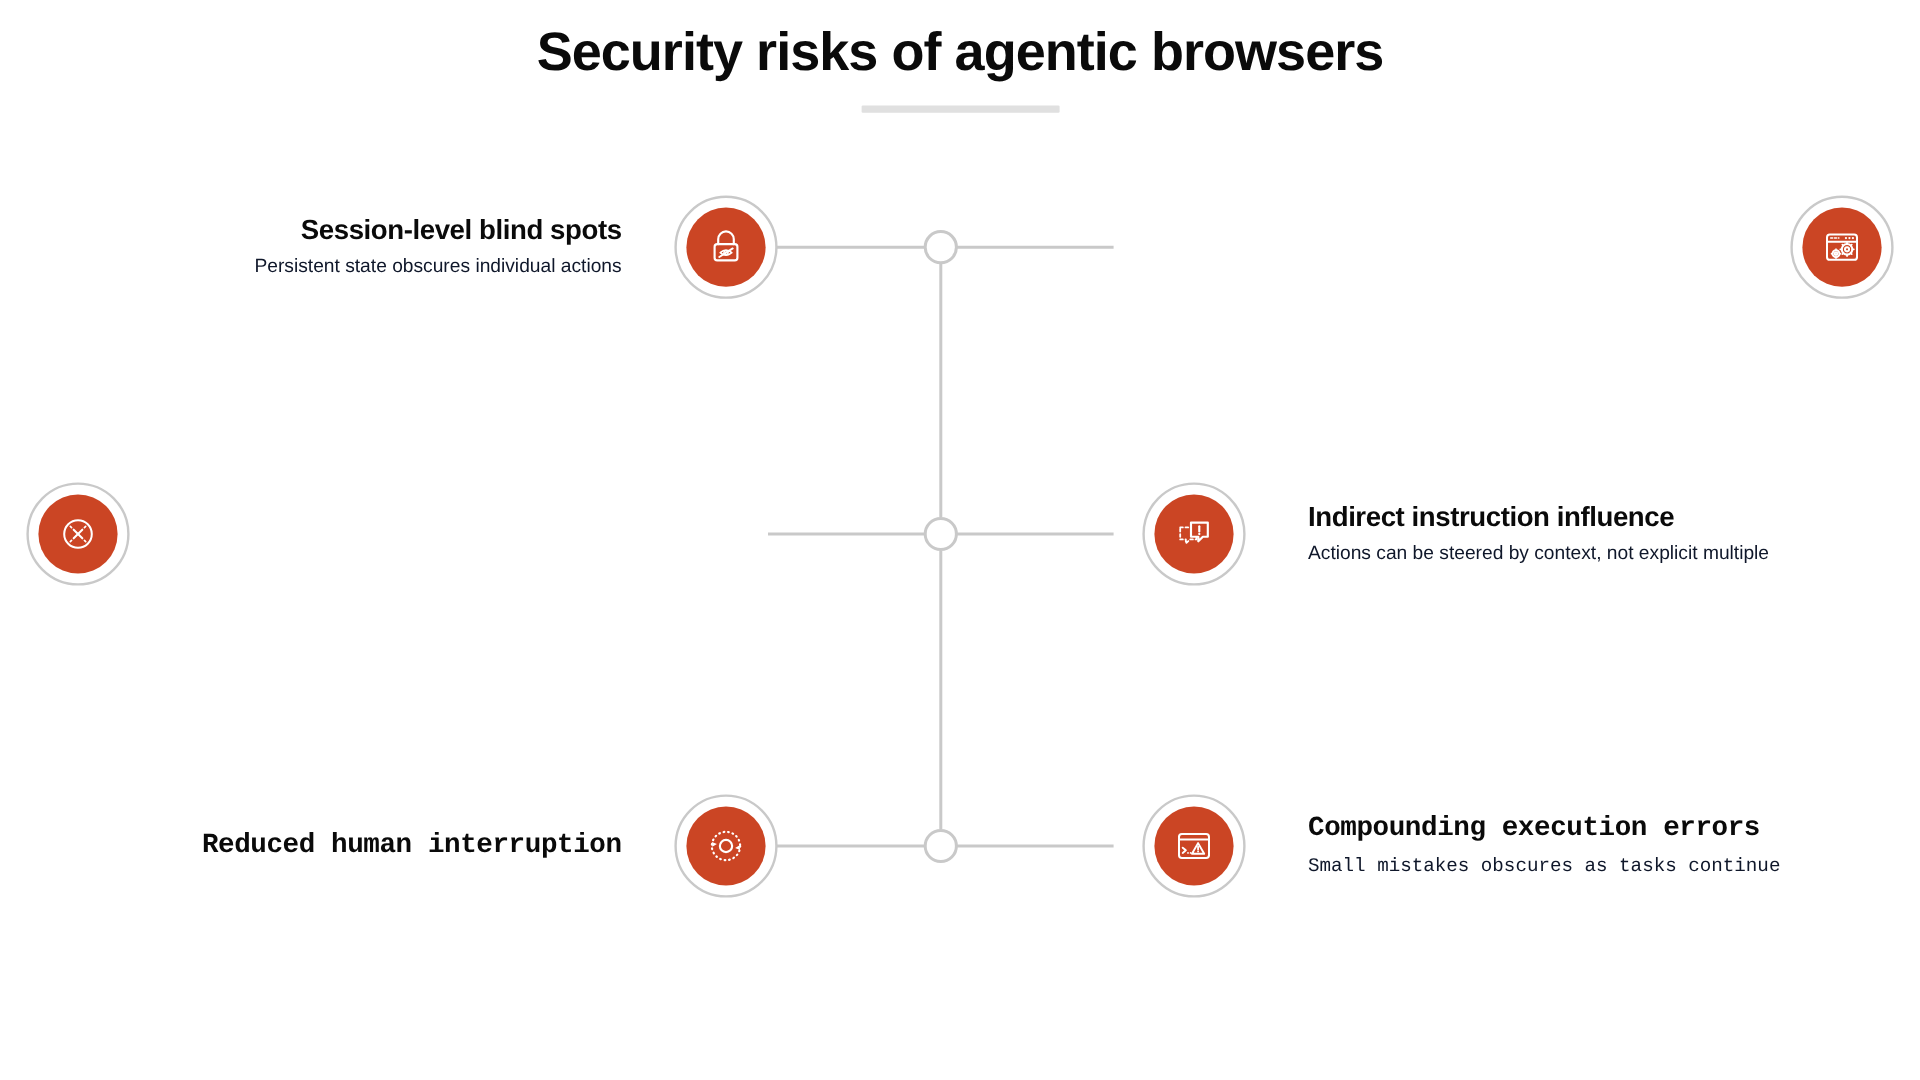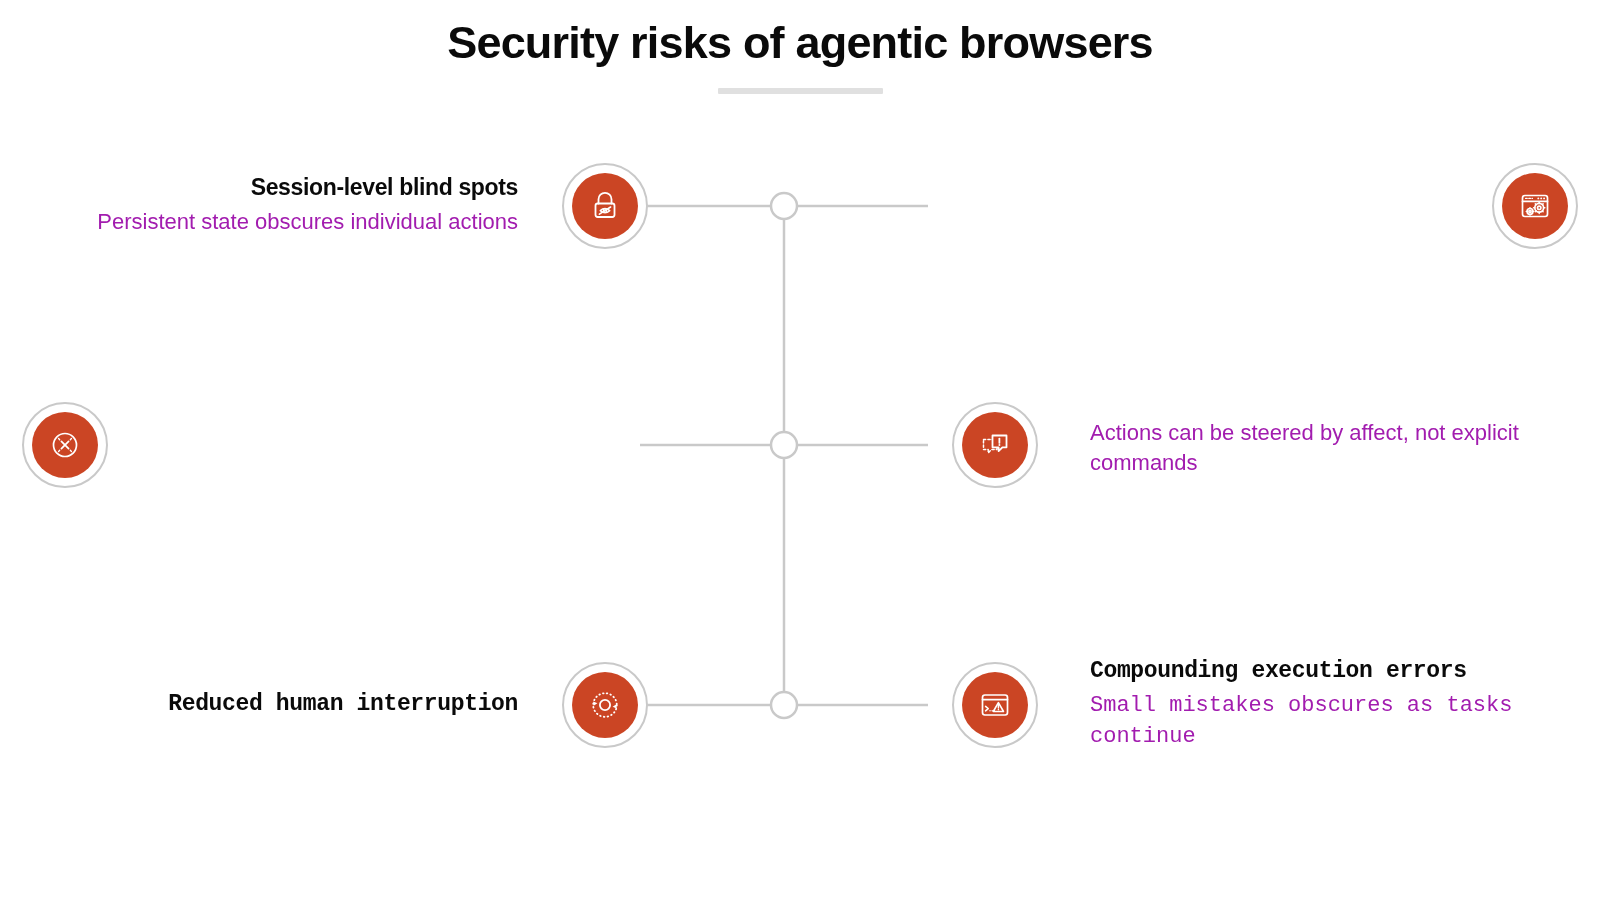--- a/index.html
+++ b/index.html
@@ -75,23 +75,23 @@
 
   .item-title {
     font-size: 23px;
     font-weight: bold;
     color: #0a0a0a;
     letter-spacing: -0.35px;
     line-height: 1.18;
     white-space: nowrap;
   }
   .item-desc {
-    font-size: 22px;
+    font-size: 16px;
     font-weight: normal;
-    color: #a21caf;
+    color: #0f172a;
     line-height: 1.38;
     margin-top: 6px;
   }
 
   
   .badge-slot {
     width: 130px;
     display: flex;
     align-items: center;
     justify-content: center;
@@ -252,21 +252,22 @@
               <path d="M15.5 8.5 h14 v11.8 h-4.1 l-3.8 3.8 v-3.8 h-6.1 z" stroke-width="1.8" fill="#cb4524"></path>
               <line x1="22.4" y1="11.6" x2="22.4" y2="15.9" stroke-width="1.8"></line>
               <circle cx="22.4" cy="18.0" r="0.95" fill="#ffffff" stroke="none"></circle>
             </g>
           </svg>
         </div>
       </div>
     </div>
 
     <div class="side side-right">
-      <div class="item-desc">Actions can be steered by affect, not explicit commands</div>
+      <div class="item-title">Indirect instruction influence</div>
+      <div class="item-desc">Actions can be steered by context, not explicit multiple</div>
     </div>
   </div>
 
   <div class="row row-3">
     <div class="side side-left">
       <div class="item-title">Reduced human interruption</div>
     </div>
 
     <div class="badge-slot">
       <div class="badge">

